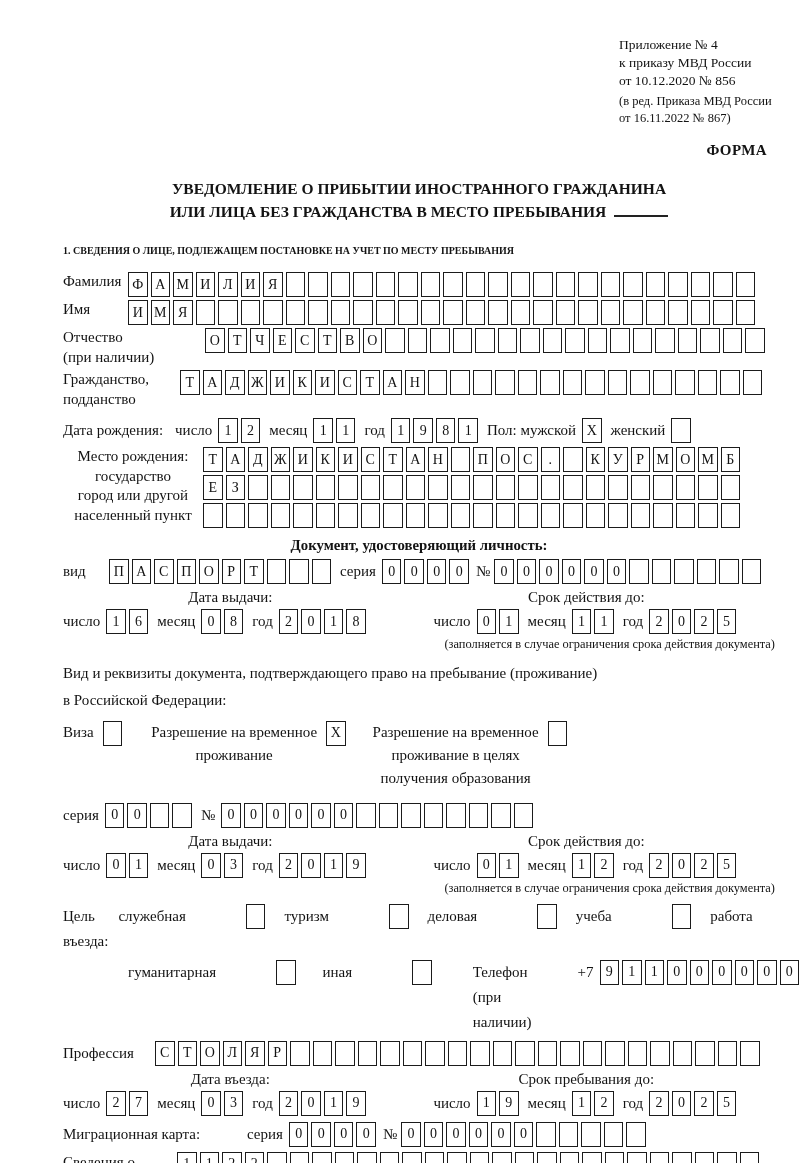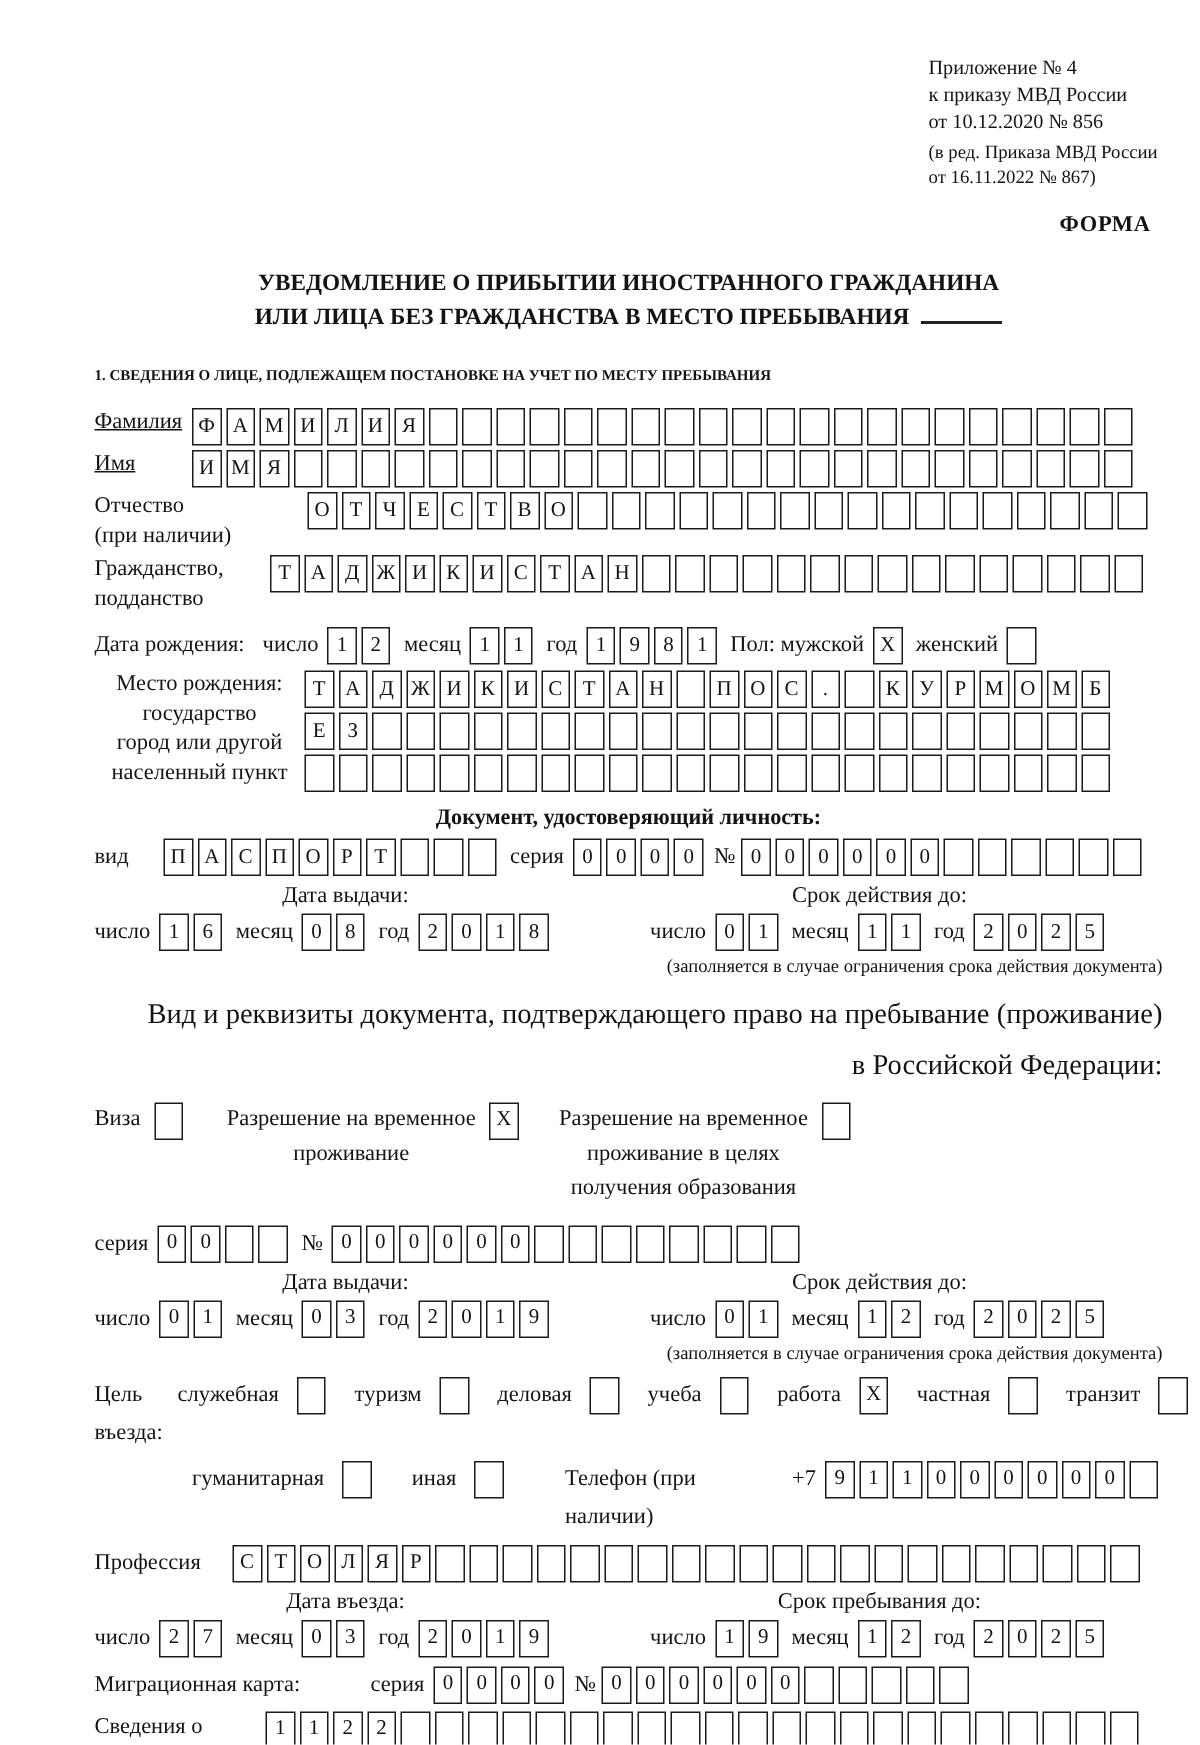--- a/index.html
+++ b/index.html
@@ -21,45 +21,45 @@
   .sec-heading { font-weight:bold; font-size:10px; margin-top:22px; margin-bottom:16px; }
 
   .boxes { display:flex; flex-wrap:nowrap; }
   .cbox {
     display:inline-flex; flex:none; align-items:center; justify-content:center;
     width:19.5px; height:25px; border:1.7px solid #1b1b1b; margin-right:3px;
     box-sizing:border-box; font-size:14px; background:#fff;
   }
   .frow { display:flex; align-items:flex-start; margin-bottom:3px; font-size:15px; }
   .flabel { flex:none; line-height:1.3; }
-  .w-sur { width:65px;text-decoration:underline; } .w-pat { width:142px; } .w-cit { width:117px; }
+  .w-sur { width:65px; } .w-pat { width:142px; } .w-cit { width:117px; }
   .w-bp  { width:140px;text-align:center; } .w-kind { width:46px; } .w-prof { width:92px; } .w-rep { width:114px; }
   .stack > .boxes { margin-bottom:3px; }
 
   .t { margin:0 6px; line-height:25px; }
   .t-first { margin-left:0; }
 
   .doc-heading { text-align:center; font-weight:bold; font-size:14.8px; margin:6px 0 5px 0; }
 
   .daterow { display:flex; margin-top:5px; }
   .dhalf-l { width:47%; } .dhalf-r { width:53%; }
   .dhead { text-align:center; font-size:15px; margin-bottom:3px; }
   .dline { display:flex; align-items:flex-start; font-size:15px; }
   .dhalf-l .dline { justify-content:flex-start; }
   .dhalf-r .dline { justify-content:center; }
   .note { text-align:right; font-size:12.4px; margin-top:3px; }
 
-  .intro { font-size:19px; line-height:1.75; margin-top:8px;text-align:right; }
+  .intro { font-size:15px; line-height:1.75; margin-top:8px; }
   .optrow { display:flex; align-items:flex-start; font-size:15px; margin:8px 0 12px 0; }
   .opt { display:flex; align-items:flex-start; }
   .opt .lbl { text-align:center; white-space:pre-line; line-height:1.55; }
   .opt .cbox { margin-left:9px; }
 
   .purline { display:flex; align-items:flex-start; font-size:15px; margin-bottom:6px; }
-  .pur { display:flex; align-items:flex-start; margin-right:10px; }
+  .pur { display:flex; align-items:flex-start; margin-right:10px;gap:48px; }
   .pur .cbox { margin-left:6px; }
 </style>
 </head>
 <body>
 
 <div class="page">
 
   <div class="annex pre">Приложение № 4
 к приказу МВД России
 от 10.12.2020 № 856</div>

